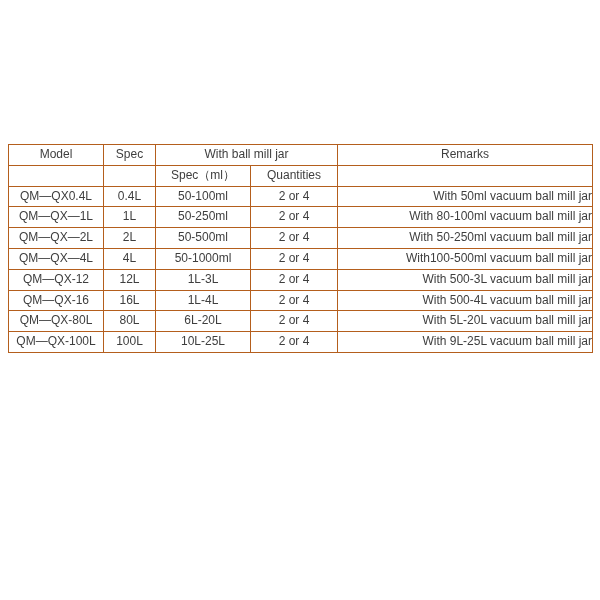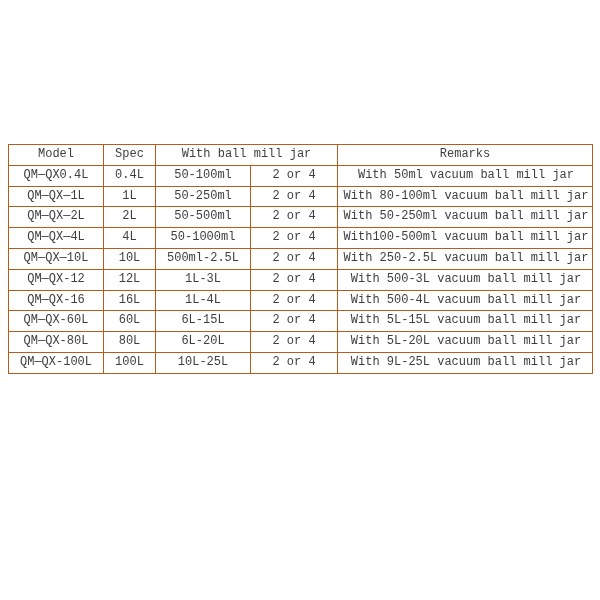--- a/index.html
+++ b/index.html
@@ -12,36 +12,35 @@
   }
   .table-wrap {
     position: absolute;
     left: 8px;
     top: 144px;
   }
   table.spec-table {
     border-collapse: collapse;
     table-layout: fixed;
     width: 584px;
-    font-family: Liberation Mono, monospace;
   }
   table.spec-table td {
     border: 1px solid #b45e1d;
     height: 19.8px;
     font-size: 12px;
     line-height: 19.8px;
     color: #3e3e3e;
     text-align: center;
     vertical-align: middle;
     padding: 0;
     overflow: hidden;
     white-space: nowrap;
   }
   table.spec-table td.remarks {
-    text-align: center;
+    text-align: right;
     padding-left: 2px;
   }
   col.c-model { width: 95px; }
   col.c-spec { width: 52px; }
   col.c-jarspec { width: 95px; }
   col.c-qty { width: 87px; }
   col.c-remarks { width: 255px; }
 </style>
 </head>
 <body>
@@ -54,20 +53,27 @@
       <col class="c-jarspec">
       <col class="c-qty">
       <col class="c-remarks">
     </colgroup>
     <tbody>
       <tr>
         <td>Model</td>
         <td>Spec</td>
         <td colspan="2">With ball mill jar</td>
         <td>Remarks</td>
+      </tr>
+      <tr>
+        <td></td>
+        <td></td>
+        <td>Spec（ml）</td>
+        <td>Quantities</td>
+        <td></td>
       </tr>
       <tr>
         <td>QM—QX0.4L</td>
         <td>0.4L</td>
         <td>50-100ml</td>
         <td>2 or 4</td>
         <td class="remarks">With 50ml vacuum ball mill jar</td>
       </tr>
       <tr>
         <td>QM—QX—1L</td>
@@ -84,46 +90,32 @@
         <td class="remarks">With 50-250ml vacuum ball mill jar</td>
       </tr>
       <tr>
         <td>QM—QX—4L</td>
         <td>4L</td>
         <td>50-1000ml</td>
         <td>2 or 4</td>
         <td class="remarks">With100-500ml vacuum ball mill jar</td>
       </tr>
       <tr>
-        <td>QM—QX—10L</td>
-        <td>10L</td>
-        <td>500ml-2.5L</td>
-        <td>2 or 4</td>
-        <td class="remarks">With 250-2.5L vacuum ball mill jar</td>
-      </tr>
-      <tr>
         <td>QM—QX-12</td>
         <td>12L</td>
         <td>1L-3L</td>
         <td>2 or 4</td>
         <td class="remarks">With 500-3L vacuum ball mill jar</td>
       </tr>
       <tr>
         <td>QM—QX-16</td>
         <td>16L</td>
         <td>1L-4L</td>
         <td>2 or 4</td>
         <td class="remarks">With 500-4L vacuum ball mill jar</td>
-      </tr>
-      <tr>
-        <td>QM—QX-60L</td>
-        <td>60L</td>
-        <td>6L-15L</td>
-        <td>2 or 4</td>
-        <td class="remarks">With 5L-15L vacuum ball mill jar</td>
       </tr>
       <tr>
         <td>QM—QX-80L</td>
         <td>80L</td>
         <td>6L-20L</td>
         <td>2 or 4</td>
         <td class="remarks">With 5L-20L vacuum ball mill jar</td>
       </tr>
       <tr>
         <td>QM—QX-100L</td>

